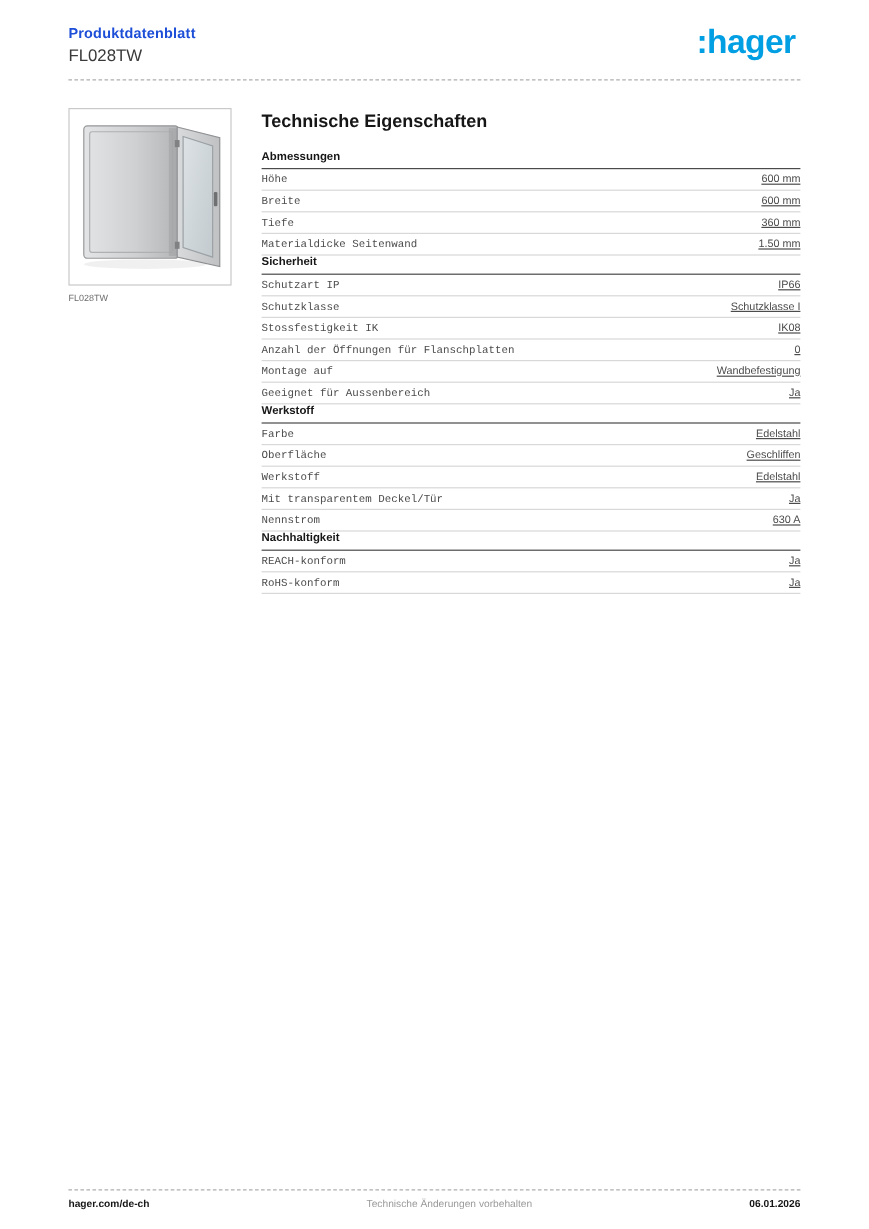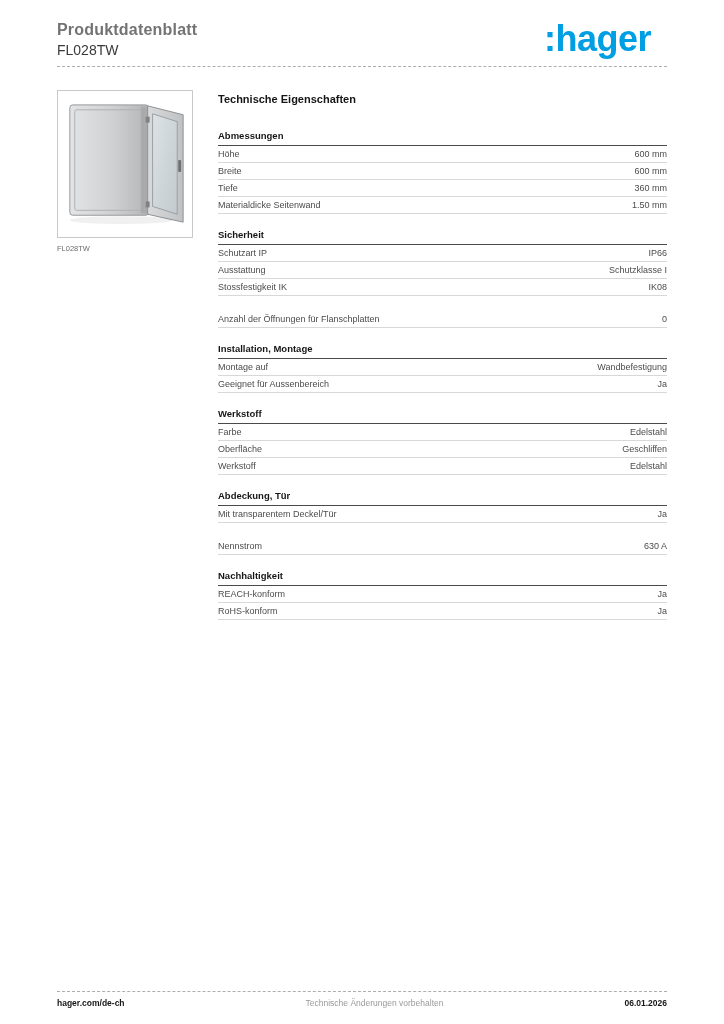--- a/index.html
+++ b/index.html
@@ -5,49 +5,49 @@
   * { margin: 0; padding: 0; box-sizing: border-box; }
   html, body { background: #ffffff; }
   body {
     width: 724px; height: 1024px;
     position: relative;
     font-family: "Liberation Sans", sans-serif;
     color: #3c3c3c;
     overflow: hidden;
   }
   .header { position: absolute; left: 57px; right: 57px; top: 21px; }
-  .header-title { font-size: 16px; font-weight: bold; color: #737373; letter-spacing: 0.2px; }
+  .header-title { font-size: 12px; font-weight: bold; color: #1d4ed8; letter-spacing: 0.2px; }
   .header-sub { font-size: 14px; color: #3a3a3a; margin-top: 3px; }
   .logo {
-    position: absolute; right: 16px; top: 0;
-    font-size: 36px; font-weight: bold; color: #009ee2;
+    position: absolute; right: 4px; top: 0;
+    font-size: 28px; font-weight: bold; color: #009ee2;
     letter-spacing: -0.5px; line-height: 1;
   }
   .header-rule { position: absolute; left: 57px; right: 57px; top: 66px; border-top: 1px dashed #aeaeae; }
 
   .image-col { position: absolute; left: 57px; top: 90px; width: 136px; }
   .image-frame { width: 136px; height: 148px; border: 1px solid #c9c9c9; background: #fff; overflow: hidden; }
   .image-frame svg { display: block; width: 100%; height: 100%; }
   .image-caption { font-size: 7.5px; color: #6b6b6b; margin-top: 6px; }
 
   .specs { position: absolute; left: 218px; top: 93px; width: 449px; }
-  .specs-title { font-size: 11px; font-weight: bold; color: #161616; margin-bottom: 25px; }
-  .section { margin-bottom: 15px; }
+  .specs-title { font-size: 15px; font-weight: bold; color: #161616; margin-bottom: 15px; }
+  .section { }
   .section-title {
     font-size: 9.5px; font-weight: bold; color: #161616;
     padding-bottom: 4px; border-bottom: 1px solid #4a4a4a;
   }
   .row {
     display: flex; justify-content: space-between; align-items: baseline;
     font-size: 9px; color: #4c4c4c;
     padding: 3px 0 3px 0;
     border-bottom: 1px solid #d8d8d8;
   }
-  .row .label { text-align: center; }
-  .row .value { text-align: right; }
+  .row .label { text-align: center; font-family: Liberation Mono, monospace; }
+  .row .value { text-align: right; text-decoration: underline; }
 
   .footer-rule { position: absolute; left: 57px; right: 57px; top: 991px; border-top: 1px dashed #aeaeae; }
   .footer {
     position: absolute; left: 57px; right: 57px; top: 998px;
     display: flex; justify-content: space-between; align-items: baseline;
     font-size: 8.5px;
   }
   .footer-left  { font-weight: bold; color: #161616; }
   .footer-center{ color: #9a9a9a; }
   .footer-right { font-weight: bold; color: #161616; }
@@ -123,36 +123,35 @@
           <span class="value">1.50 mm</span>
         </div>
       </div>
       <div class="section">
         <div class="section-title">Sicherheit</div>
         <div class="row">
           <span class="label">Schutzart IP</span>
           <span class="value">IP66</span>
         </div>
         <div class="row">
-          <span class="label">Ausstattung</span>
+          <span class="label">Schutzklasse</span>
           <span class="value">Schutzklasse I</span>
         </div>
         <div class="row">
           <span class="label">Stossfestigkeit IK</span>
           <span class="value">IK08</span>
         </div>
       </div>
       <div class="section">
         <div class="row">
           <span class="label">Anzahl der Öffnungen für Flanschplatten</span>
           <span class="value">0</span>
         </div>
       </div>
       <div class="section">
-        <div class="section-title">Installation, Montage</div>
         <div class="row">
           <span class="label">Montage auf</span>
           <span class="value">Wandbefestigung</span>
         </div>
         <div class="row">
           <span class="label">Geeignet für Aussenbereich</span>
           <span class="value">Ja</span>
         </div>
       </div>
       <div class="section">
@@ -164,21 +163,20 @@
         <div class="row">
           <span class="label">Oberfläche</span>
           <span class="value">Geschliffen</span>
         </div>
         <div class="row">
           <span class="label">Werkstoff</span>
           <span class="value">Edelstahl</span>
         </div>
       </div>
       <div class="section">
-        <div class="section-title">Abdeckung, Tür</div>
         <div class="row">
           <span class="label">Mit transparentem Deckel/Tür</span>
           <span class="value">Ja</span>
         </div>
       </div>
       <div class="section">
         <div class="row">
           <span class="label">Nennstrom</span>
           <span class="value">630 A</span>
         </div>

